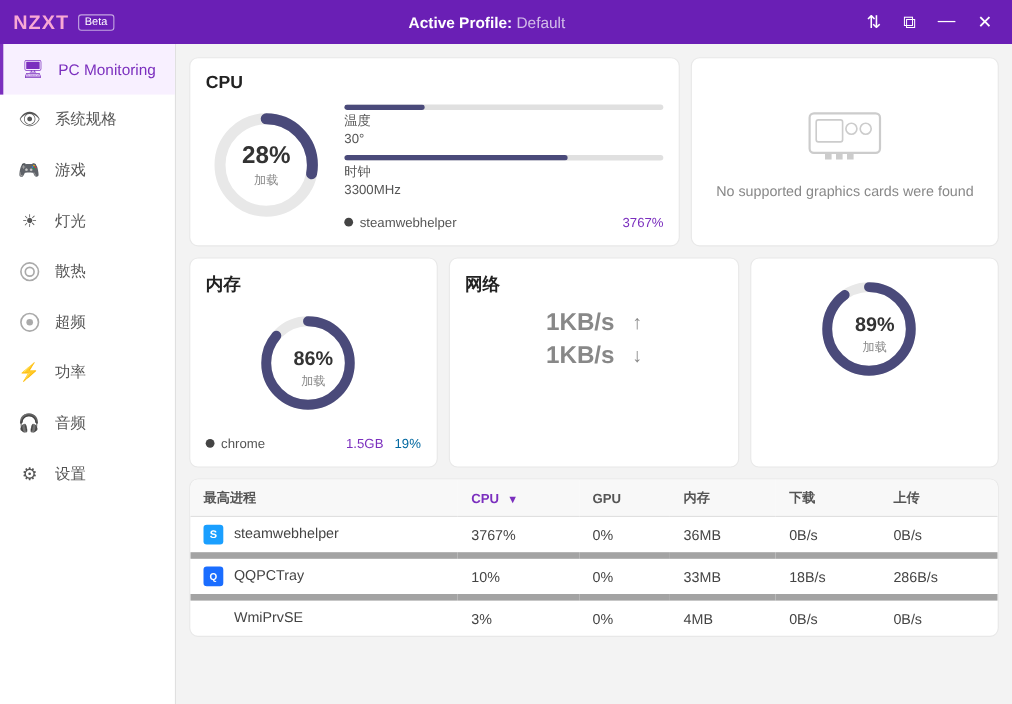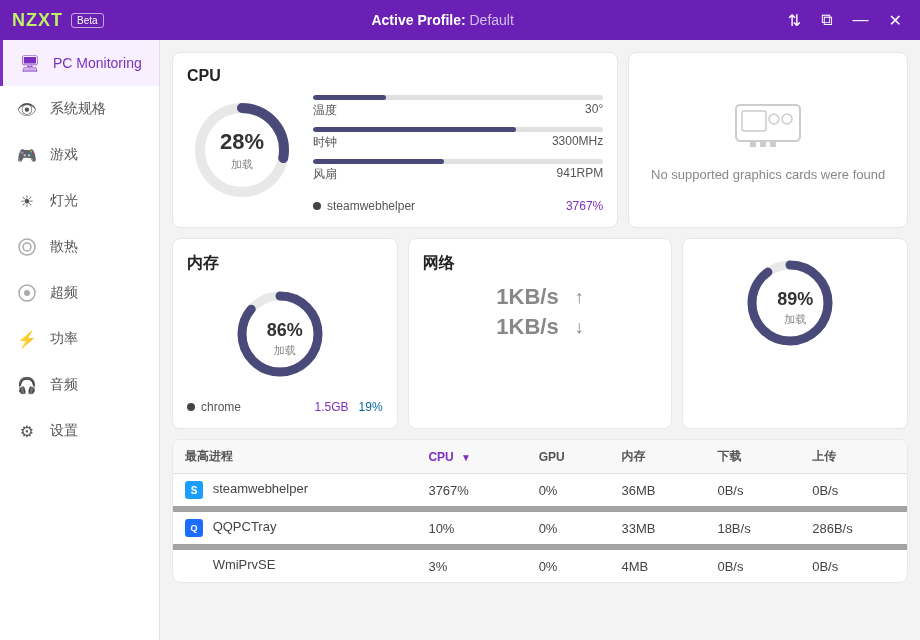--- a/index.html
+++ b/index.html
@@ -8,21 +8,21 @@
     
     .titlebar {
       background: #6a1fb5;
       height: 40px;
       display: flex;
       align-items: center;
       padding: 0 12px;
       flex-shrink: 0;
     }
     .titlebar-logo {
-      color: #bef264;
+      color: #f9a8d4;
       font-weight: 900;
       font-size: 18px;
       letter-spacing: 1px;
       margin-right: 8px;
     }
     .titlebar-beta {
       background: transparent;
       border: 1px solid rgba(255,255,255,0.6);
       color: white;
       font-size: 10px;
@@ -182,20 +182,21 @@
     .stat-bar-fill {
       height: 100%;
       background: #4a4a7a;
       border-radius: 3px;
     }
     .stat-label-row {
       display: flex;
       justify-content: space-between;
       font-size: 12px;
       color: #555;
+      flex-direction: column;
     }
 
     
     .cpu-process {
       margin-top: 8px;
       display: flex;
       align-items: center;
       gap: 6px;
       font-size: 12px;
       color: #555;
@@ -417,29 +418,20 @@
                 <span>30°</span>
               </div>
             </div>
             <div class="stat-row">
               <div class="stat-bar-bg">
                   <div class="stat-bar-fill" style="width:70%"></div>
                 </div>
               <div class="stat-label-row">
                 <span>时钟</span>
                 <span>3300MHz</span>
-              </div>
-            </div>
-            <div class="stat-row">
-              <div class="stat-bar-bg">
-                  <div class="stat-bar-fill" style="width:45%"></div>
-                </div>
-              <div class="stat-label-row">
-                <span>风扇</span>
-                <span>941RPM</span>
               </div>
             </div>
             <div class="cpu-process">
               <span class="process-dot"></span>
               <span class="process-name">steamwebhelper</span>
               <span class="process-pct">3767%</span>
             </div>
           </div>
         </div>
       </div>

